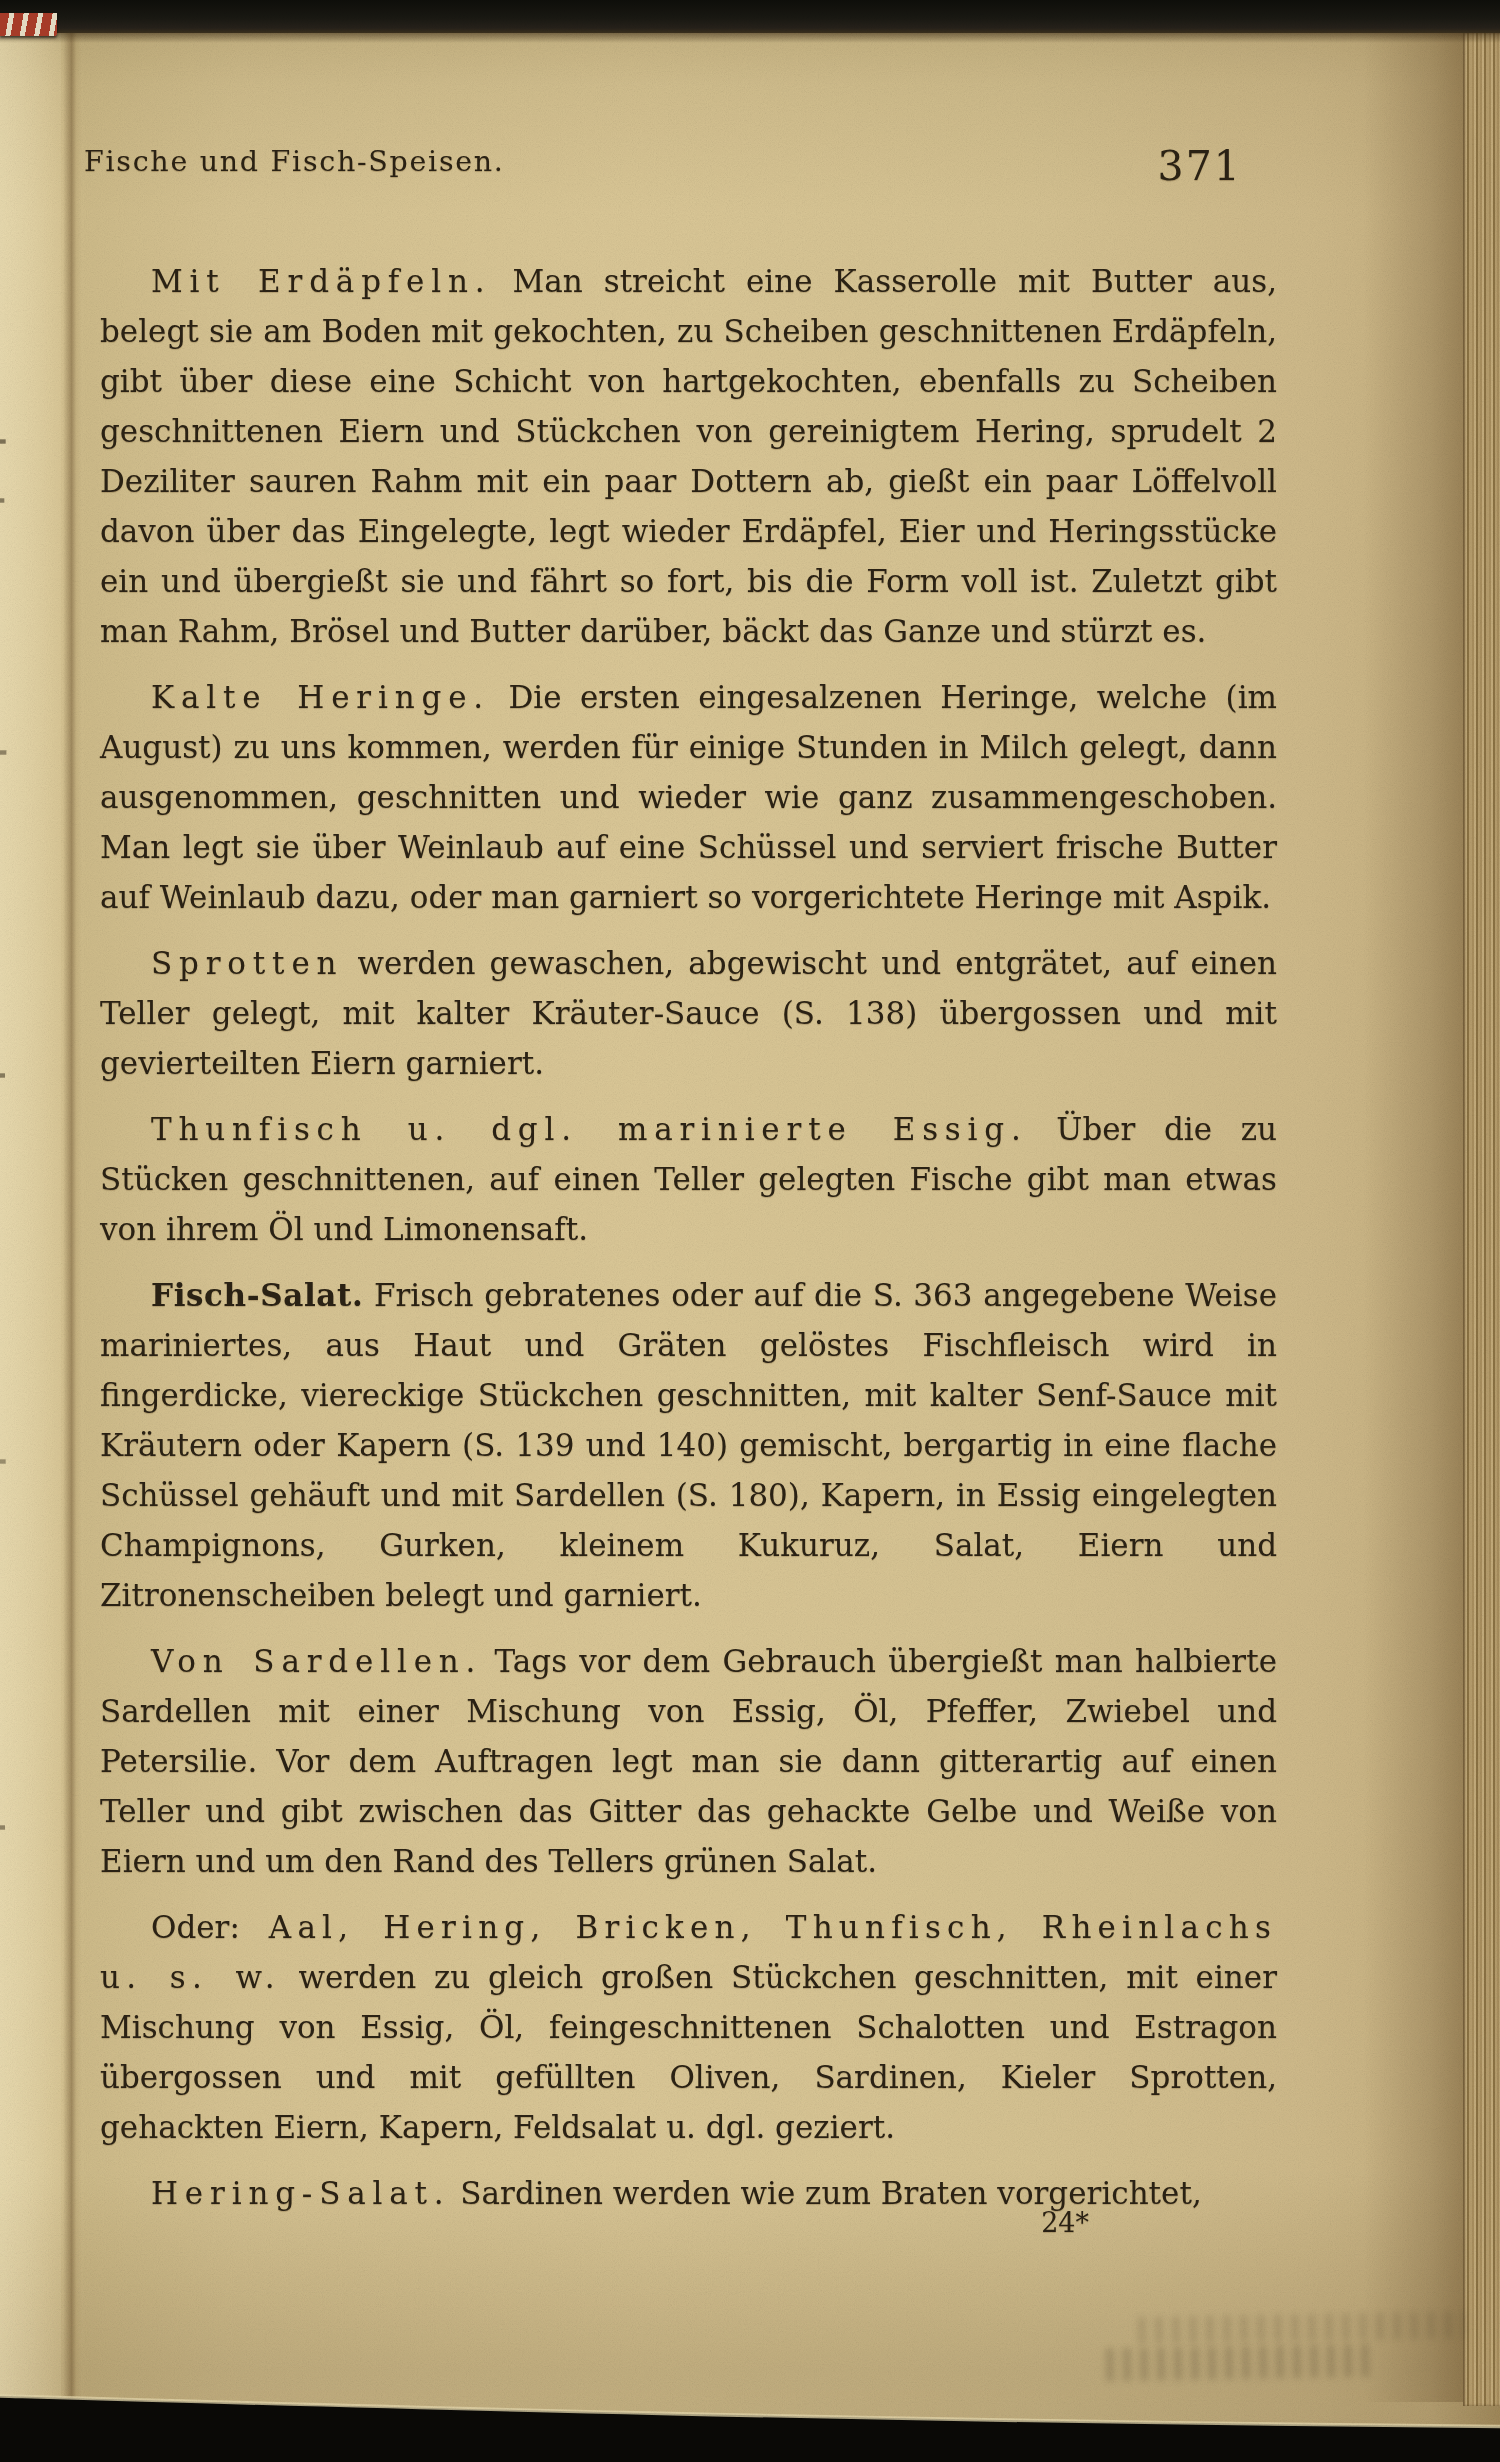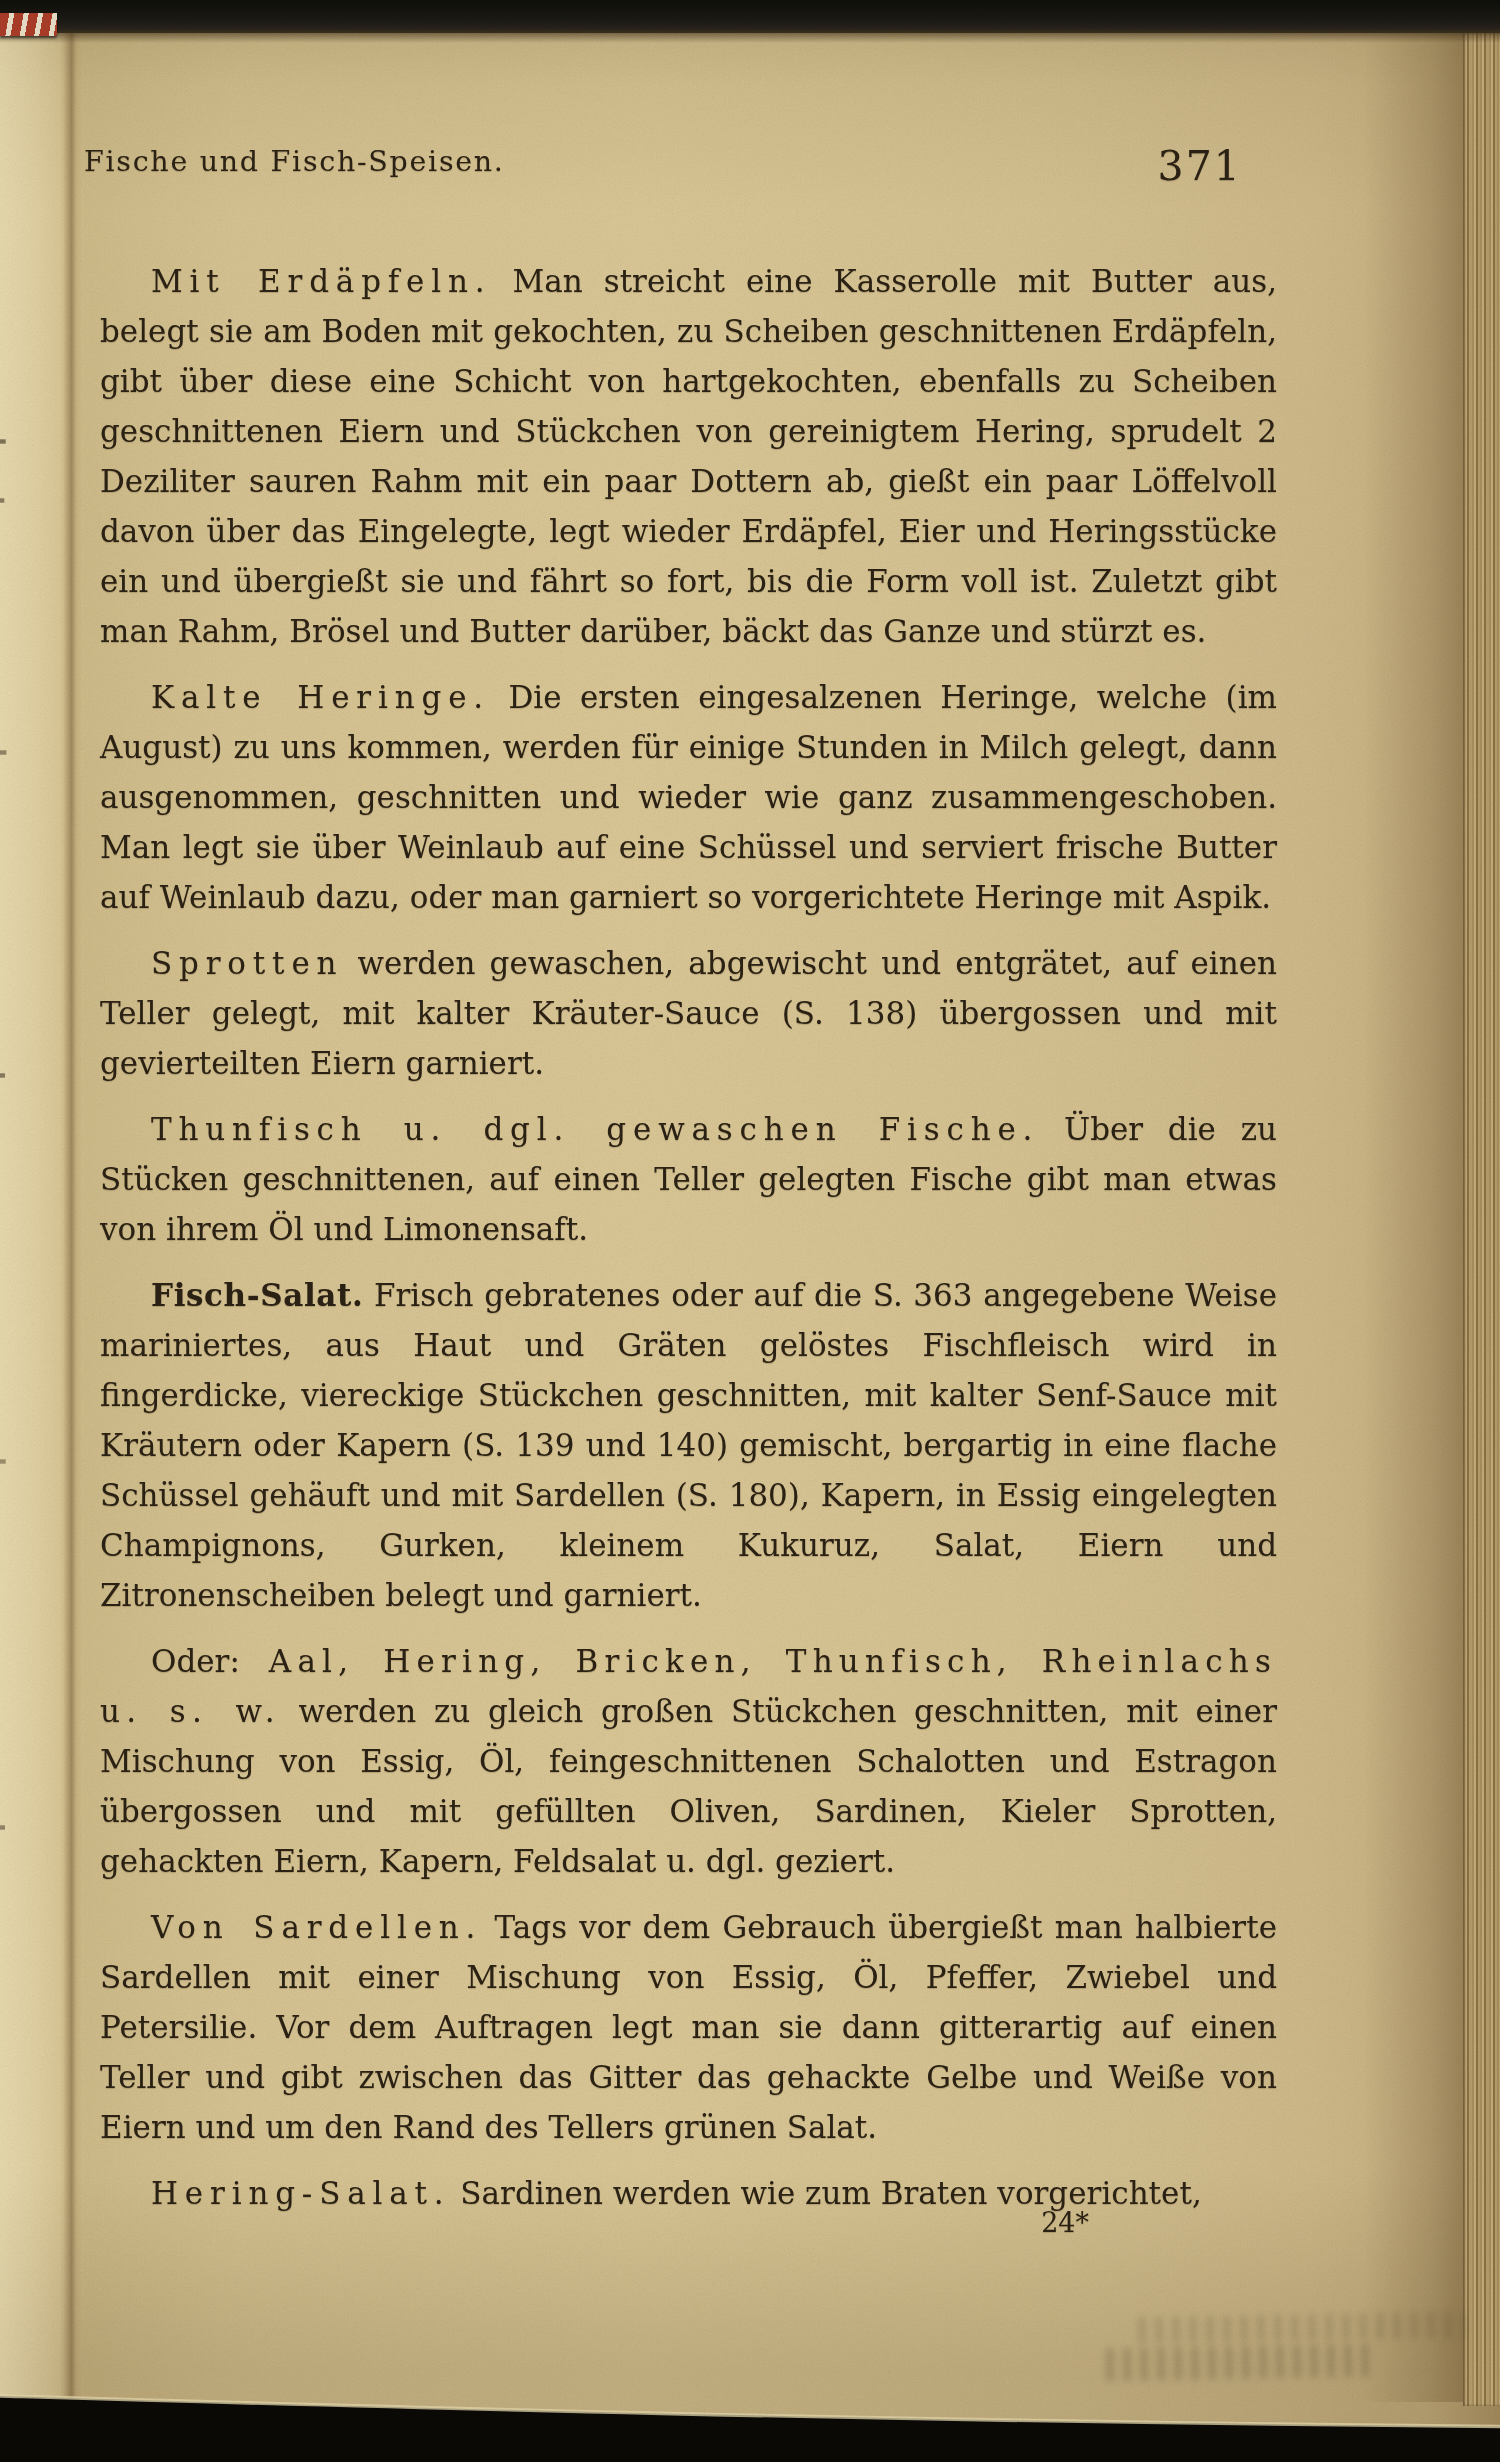--- a/index.html
+++ b/index.html
@@ -113,24 +113,24 @@
 
   <div class="header">
     <div class="title">Fische und Fisch-Speisen.</div>
     <div class="pagenum">371</div>
   </div>
 
   <div class="textblock">
     <p class="para"><span class="head spaced">Mit Erdäpfeln.</span><span> Man streicht eine Kasserolle mit Butter aus, belegt sie am Boden mit gekochten, zu Scheiben geschnittenen Erdäpfeln, gibt über diese eine Schicht von hartgekochten, ebenfalls zu Scheiben geschnittenen Eiern und Stückchen von gereinigtem Hering, sprudelt 2 Deziliter sauren Rahm mit ein paar Dottern ab, gießt ein paar Löffelvoll davon über das Eingelegte, legt wieder Erdäpfel, Eier und Heringsstücke ein und übergießt sie und fährt so fort, bis die Form voll ist. Zuletzt gibt man Rahm, Brösel und Butter darüber, bäckt das Ganze und stürzt es.</span></p>
     <p class="para"><span class="head spaced">Kalte Heringe.</span><span> Die ersten eingesalzenen Heringe, welche (im August) zu uns kommen, werden für einige Stunden in Milch gelegt, dann ausgenommen, geschnitten und wieder wie ganz zusammengeschoben. Man legt sie über Weinlaub auf eine Schüssel und serviert frische Butter auf Weinlaub dazu, oder man garniert so vorgerichtete Heringe mit Aspik.</span></p>
     <p class="para"><span class="head spaced">Sprotten</span><span> werden gewaschen, abgewischt und entgrätet, auf einen Teller gelegt, mit kalter Kräuter-Sauce (S. 138) übergossen und mit gevierteilten Eiern garniert.</span></p>
-    <p class="para"><span class="head spaced">Thunfisch u. dgl. gewaschen Fische.</span><span> Über die zu Stücken geschnittenen, auf einen Teller gelegten Fische gibt man etwas von ihrem Öl und Limonensaft.</span></p>
+    <p class="para"><span class="head spaced">Thunfisch u. dgl. marinierte Essig.</span><span> Über die zu Stücken geschnittenen, auf einen Teller gelegten Fische gibt man etwas von ihrem Öl und Limonensaft.</span></p>
     <p class="para"><span class="head bold">Fisch-Salat.</span><span> Frisch gebratenes oder auf die S. 363 angegebene Weise mariniertes, aus Haut und Gräten gelöstes Fischfleisch wird in fingerdicke, viereckige Stückchen geschnitten, mit kalter Senf-Sauce mit Kräutern oder Kapern (S. 139 und 140) gemischt, bergartig in eine flache Schüssel gehäuft und mit Sardellen (S. 180), Kapern, in Essig eingelegten Champignons, Gurken, kleinem Kukuruz, Salat, Eiern und Zitronenscheiben belegt und garniert.</span></p>
+    <p class="para"><span class="head spaced">Von Sardellen.</span><span> Tags vor dem Gebrauch übergießt man halbierte Sardellen mit einer Mischung von Essig, Öl, Pfeffer, Zwiebel und Petersilie. Vor dem Auftragen legt man sie dann gitterartig auf einen Teller und gibt zwischen das Gitter das gehackte Gelbe und Weiße von Eiern und um den Rand des Tellers grünen Salat.</span></p>
     <p class="para"><span class="head">Oder:</span><span class="emph spaced"> Aal, Hering, Bricken, Thunfisch, Rheinlachs u. s. w.</span><span> werden zu gleich großen Stückchen geschnitten, mit einer Mischung von Essig, Öl, feingeschnittenen Schalotten und Estragon übergossen und mit gefüllten Oliven, Sardinen, Kieler Sprotten, gehackten Eiern, Kapern, Feldsalat u. dgl. geziert.</span></p>
-    <p class="para"><span class="head spaced">Von Sardellen.</span><span> Tags vor dem Gebrauch übergießt man halbierte Sardellen mit einer Mischung von Essig, Öl, Pfeffer, Zwiebel und Petersilie. Vor dem Auftragen legt man sie dann gitterartig auf einen Teller und gibt zwischen das Gitter das gehackte Gelbe und Weiße von Eiern und um den Rand des Tellers grünen Salat.</span></p>
     <p class="para"><span class="head spaced">Hering-Salat.</span><span> Sardinen werden wie zum Braten vorgerichtet,</span></p>
   </div>
 
   <div class="signature">24*</div>
 
   <div class="smudge smudge1"></div>
   <div class="smudge smudge2"></div>
 
   <svg class="bottom-svg" width="1500" height="78" viewBox="0 0 2109 109">
     <path d="M0,15 C520,30 1200,50 2109,58 L2109,109 L0,109 Z" fill="#0a0906"></path>

